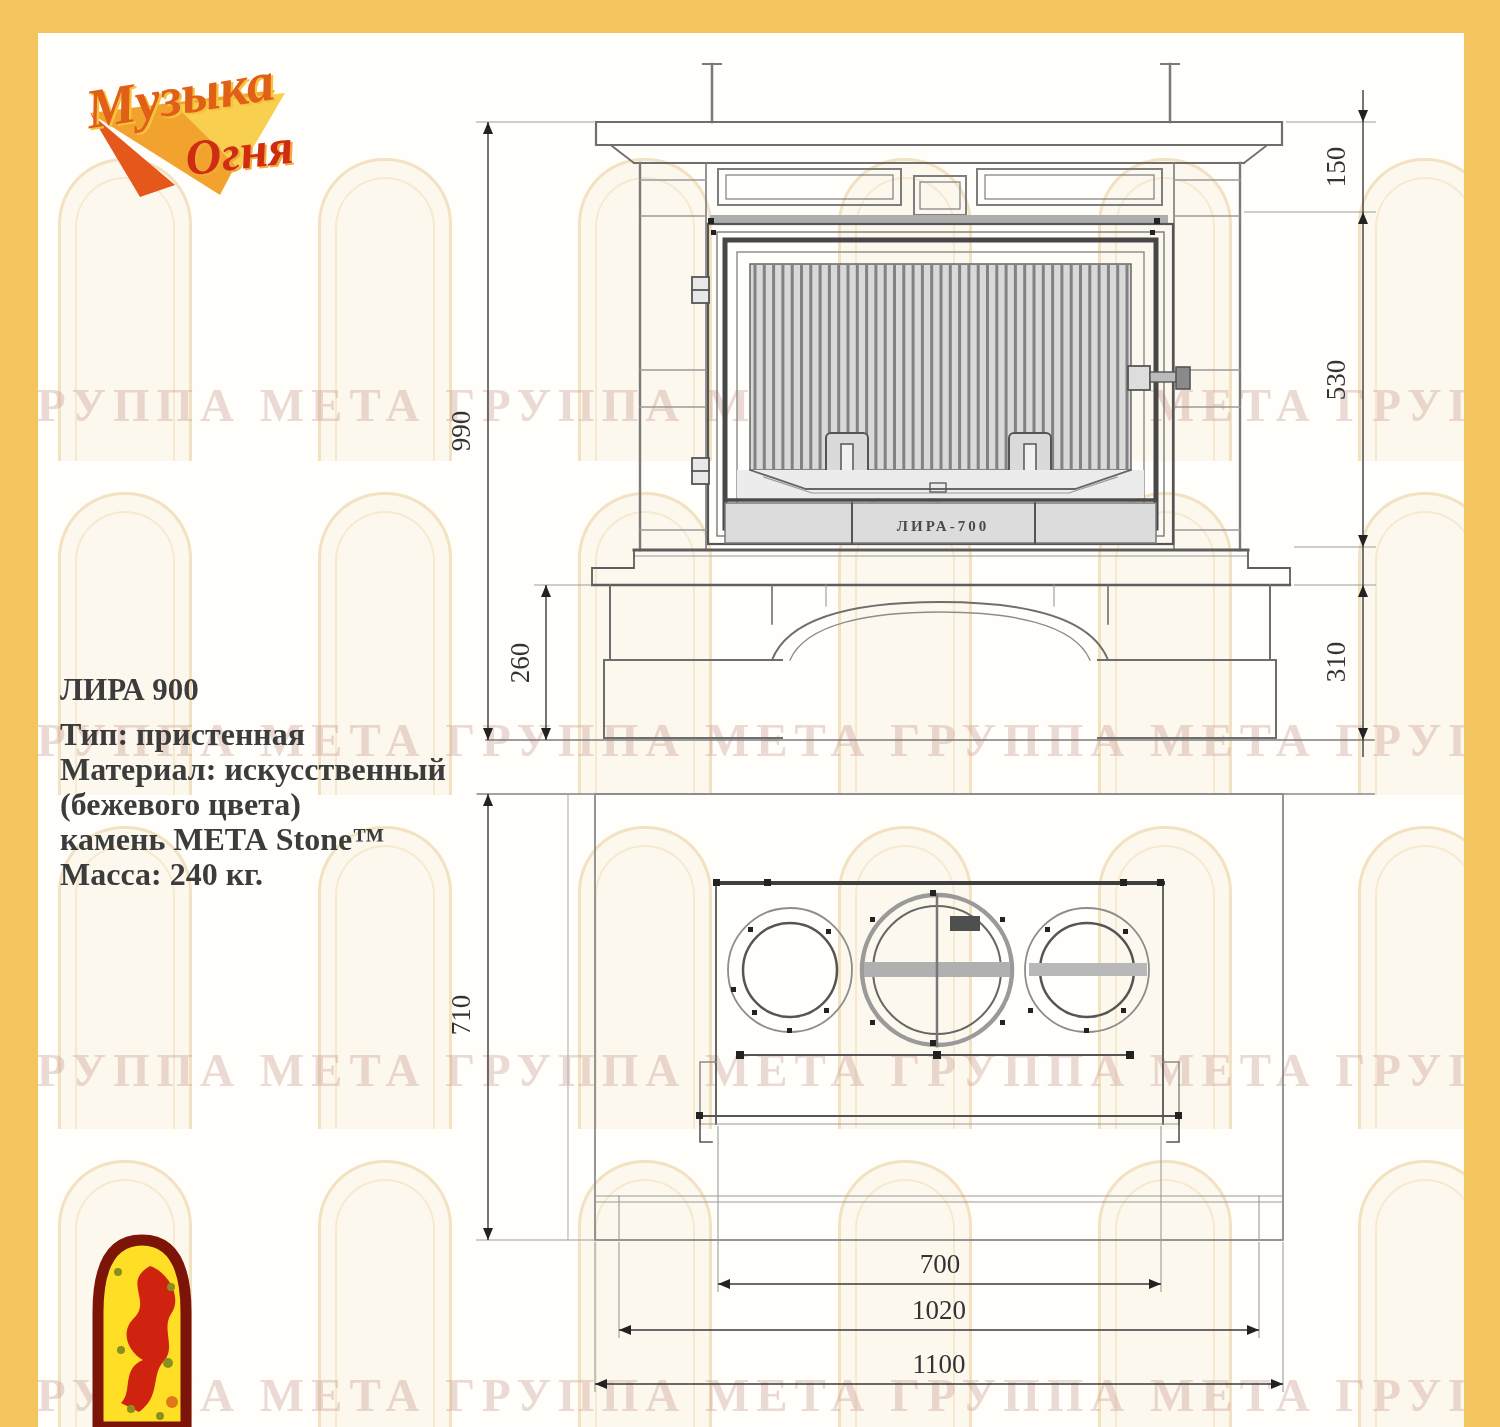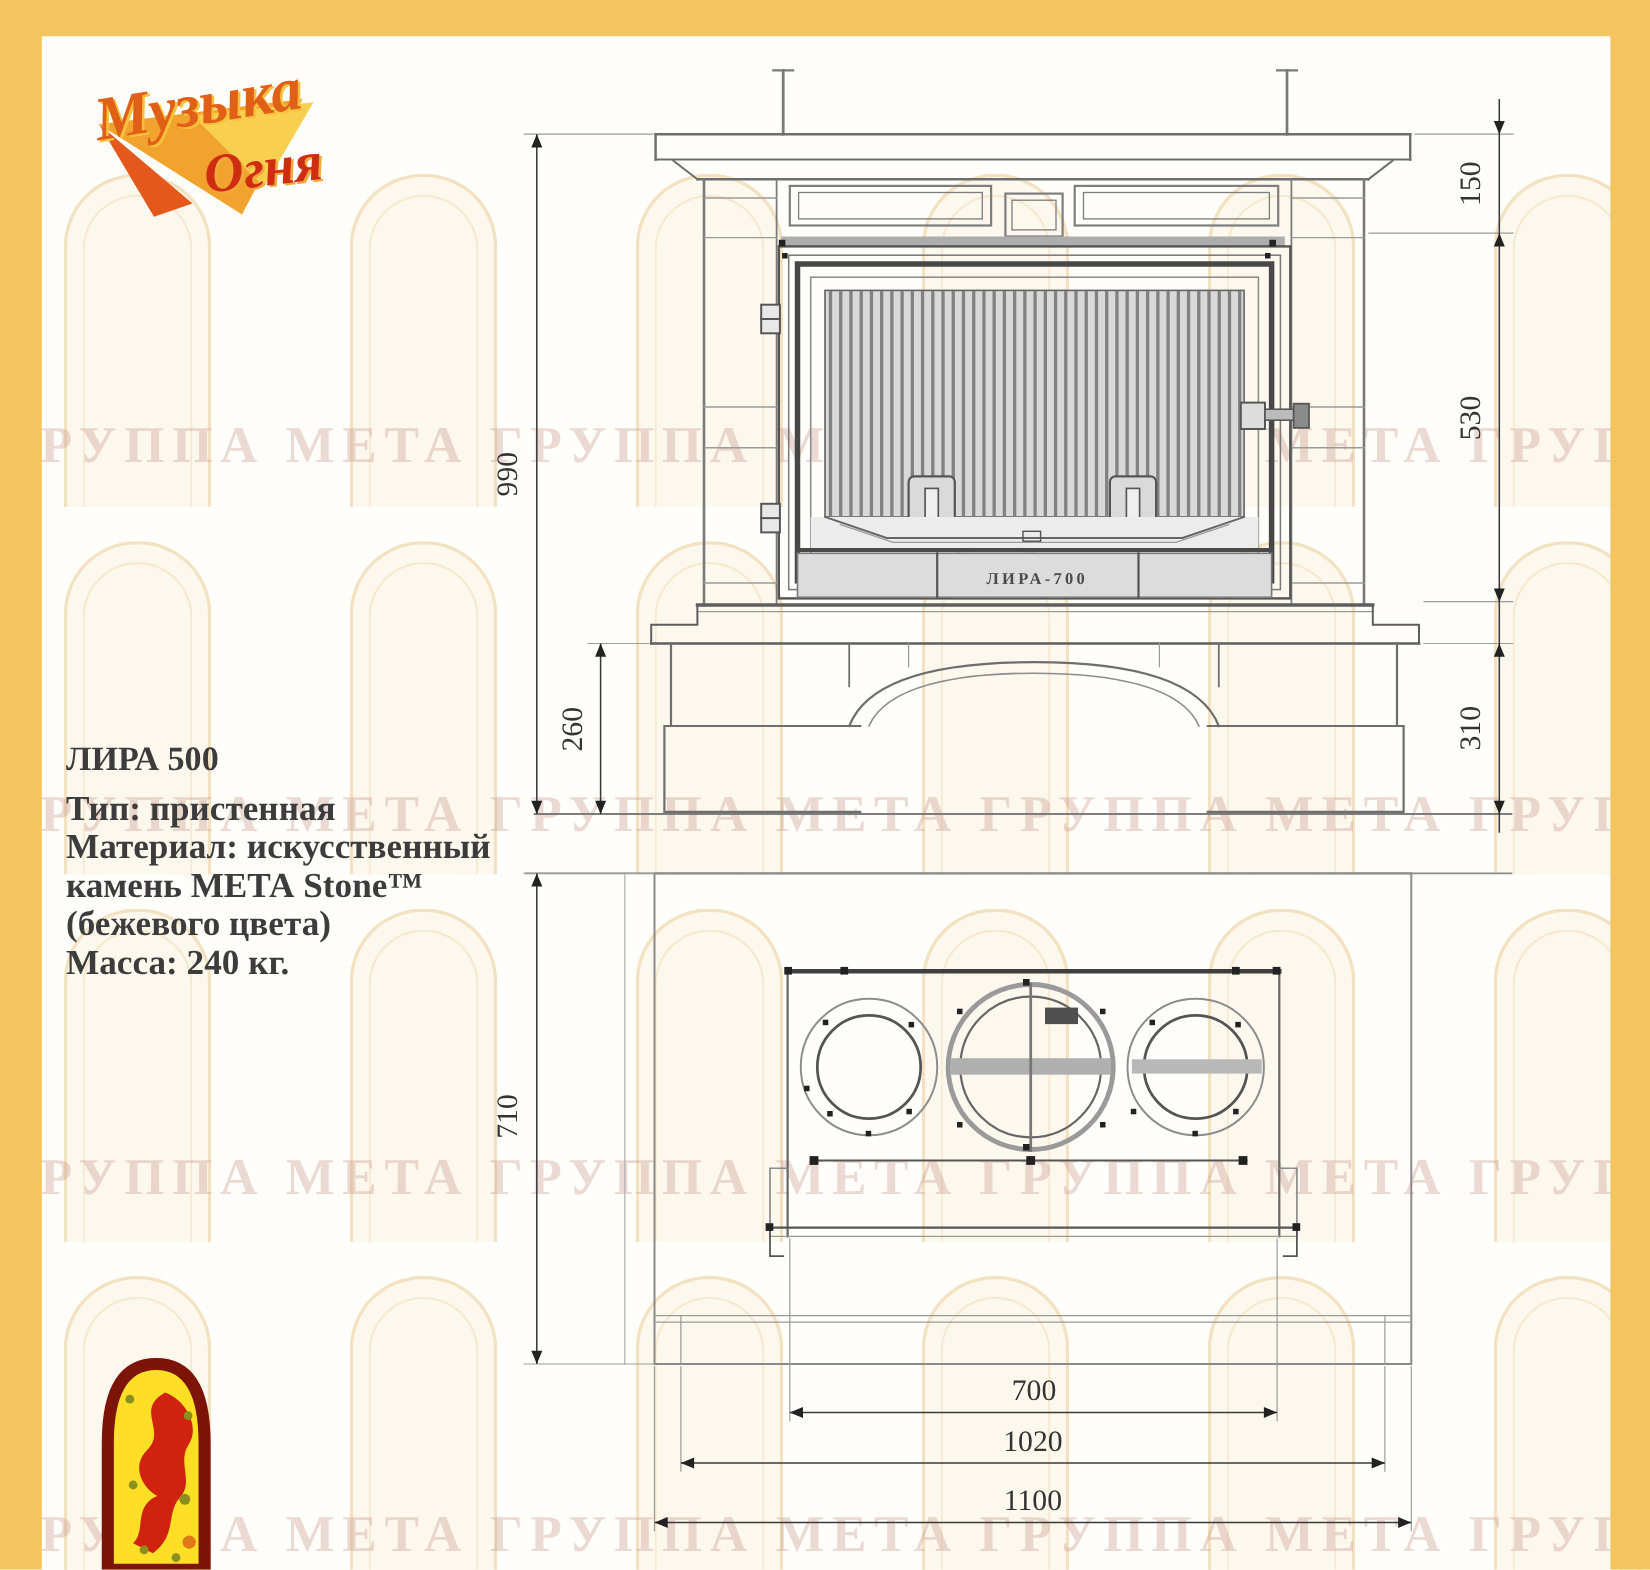--- a/index.html
+++ b/index.html
@@ -395,24 +395,24 @@
     <svg width="290" height="170" viewBox="0 0 290 170">
       <polygon points="35,78 220,55 165,160" fill="#f2a32e"></polygon>
       <polygon points="35,78 120,150 85,162" fill="#e4581c"></polygon>
       <polygon points="120,70 230,58 185,135" fill="#f8cf4e"></polygon>
     </svg>
     <div class="t1">Музыка</div>
     <div class="t2">Огня</div>
   </div>
 
   <div id="product">
-    <div class="title">ЛИРА 500</div>
+    <div class="title">ЛИРА 900</div>
     <div class="row">Тип: пристенная</div>
     <div class="row">Материал: искусственный</div>
+    <div class="row">(бежевого  цвета)</div>
     <div class="row">камень МЕТА Stone™</div>
-    <div class="row">(бежевого  цвета)</div>
     <div class="row">Масса: 240 кг.</div>
   </div>
 
   <div class="frame" id="frame-top"></div>
   <div class="frame" id="frame-left"></div>
   <div class="frame" id="frame-right"></div>
 </div>
 
 </body></html>

